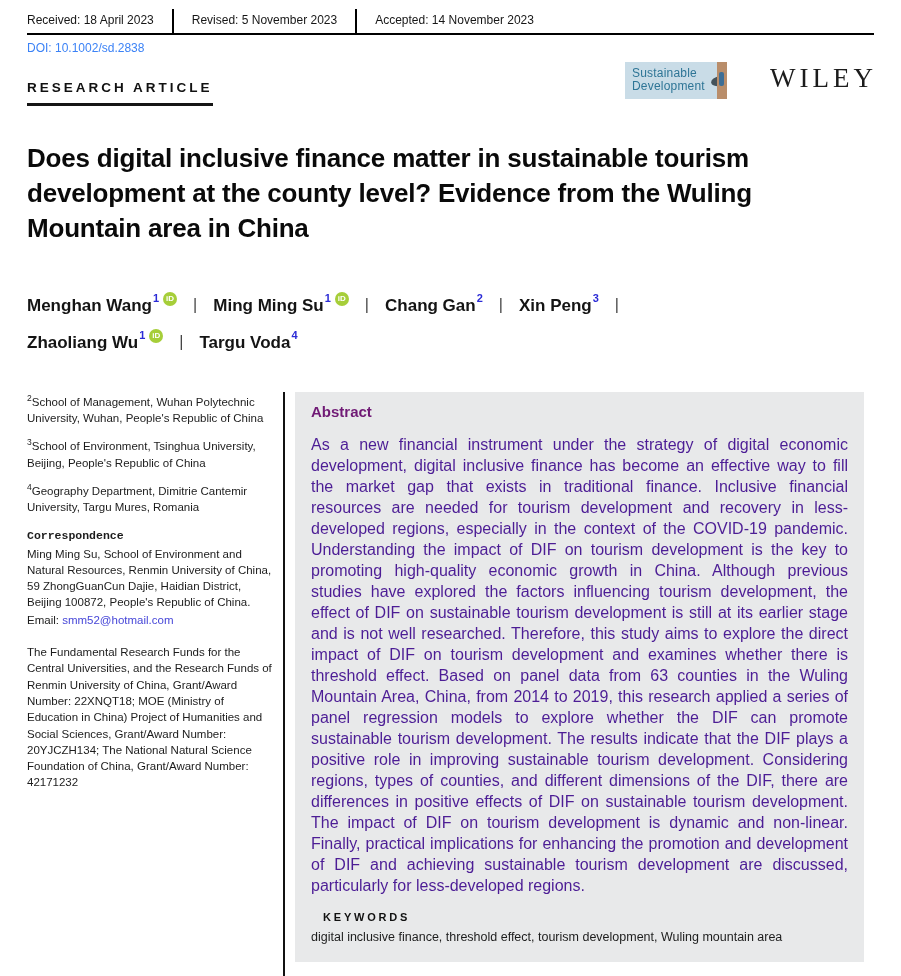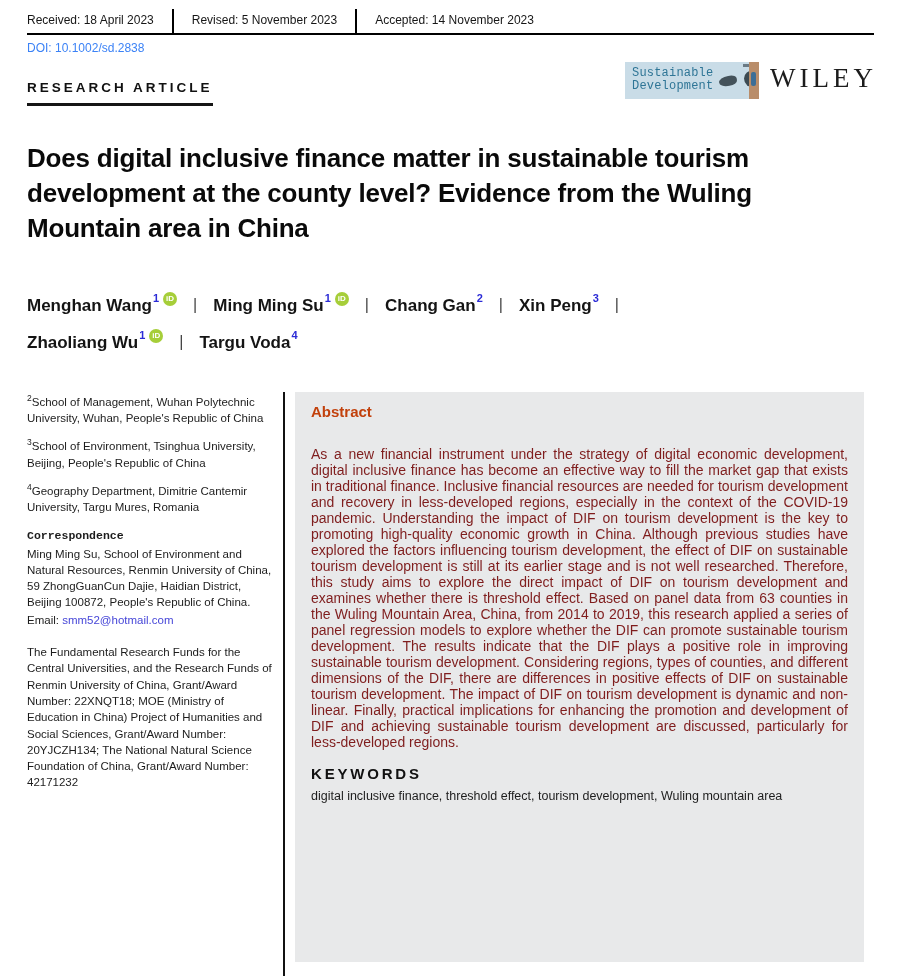--- a/index.html
+++ b/index.html
@@ -21,22 +21,22 @@
   .date-item { font-size: 12px; padding: 4px 18px 0 0; color:#161616; }
   .date-bar { width: 2px; background: #000; margin-right: 18px; }
   .header-rule {
     position: absolute; left: 27px; right: 27px; top: 33px;
     border-top: 2.2px solid #000;
   }
   .doi { position: absolute; left: 27px; top: 41px; font-size: 12px; color:#3b82f6; }
 
   
   .journal-logo {
-    position: absolute; left: 625px; top: 62px; width: 134px; height: 37px;
-    background: #c9dce7; display: flex; overflow: hidden; font-family: Liberation Mono, monospace;
+    position: absolute; left: 625px; top: 62px; width: 102px; height: 37px;
+    background: #c9dce7; display: flex; overflow: hidden;
   }
   .journal-name {
     font-size: 12px; line-height: 13px; padding: 5px 4px 0 7px;
     color: #2e7596; letter-spacing: 0.2px; white-space: nowrap;
   }
   .logo-art { flex: 1; position: relative; }
   .logo-blob1 {
     position: absolute; left: 2px; top: 14px; width: 18px; height: 10px;
     background: #44525a; border-radius: 60% 40% 50% 50%;
     transform: rotate(-8deg);
@@ -115,26 +115,26 @@
 
   .divider {
     position: absolute; left: 283px; top: 392px; width: 2px; height: 584px;
     background: #111;
   }
 
   .abstract-box {
     position: absolute; left: 295px; top: 392px; width: 569px; height: 570px;
     background: #e8e9ea; padding: 11px 16px 0 16px; overflow: hidden;
   }
-  .abstract-heading { font-size: 15px; font-weight: bold; color:#c2410c; margin-bottom: 26px; }
+  .abstract-heading { font-size: 15px; font-weight: bold; color:#701a75; margin-bottom: 14px; }
   .abstract-body {
-    font-size: 14px; line-height: 16px; text-align: justify; color: #7f1d1d;
+    font-size: 16px; line-height: 21px; text-align: justify; color: #4c1d95;
   }
   .keywords-heading {
-    margin-top: 15px; font-size: 15px; font-weight: bold; letter-spacing: 2.8px; color:#111;
+    margin-top: 15px; font-size: 11px; font-weight: bold; letter-spacing: 2.8px; color:#111;margin-left:12px;
   }
   .keywords {
     margin-top: 7px; font-size: 12.5px; color: #1d1d1d;
   }
 </style>
 </head>
 <body>
 
 <div class="page">
 

